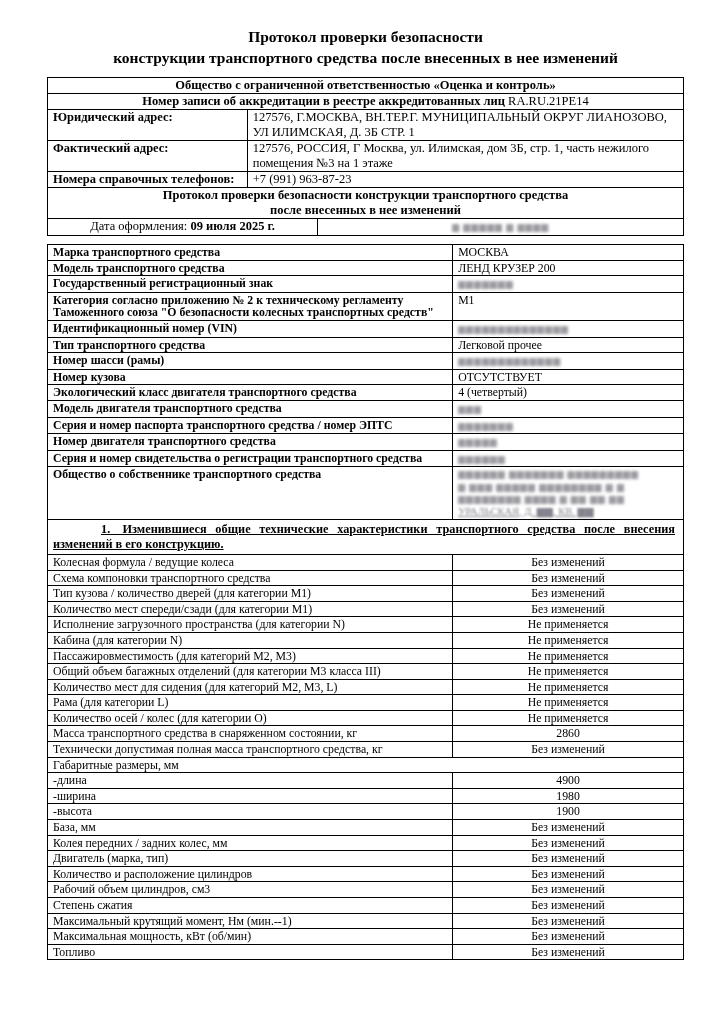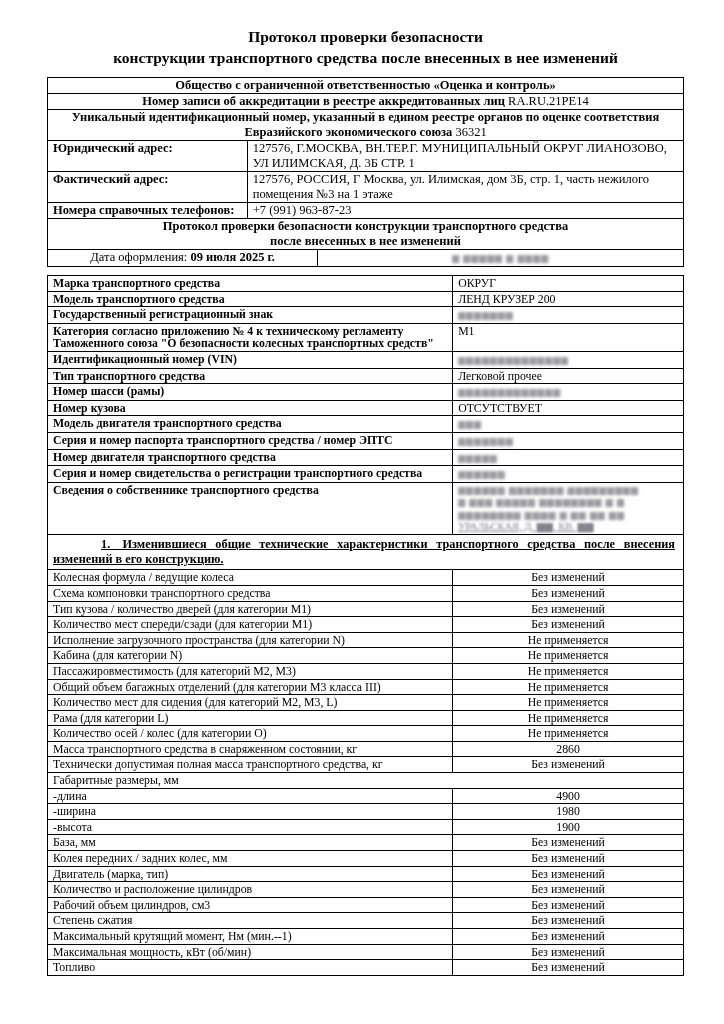--- a/index.html
+++ b/index.html
@@ -60,26 +60,20 @@
     <tbody>
       <tr class="span-row">
         <td colspan="2"><span class="b">Общество с ограниченной ответственностью «Оценка и контроль»</span></td>
       </tr>
       <tr class="span-row">
         <td colspan="2">
           <span class="b">Номер записи об аккредитации в реестре аккредитованных лиц</span>
           <span>RA.RU.21PE14</span>
         </td>
       </tr>
-      <tr class="span-row">
-        <td colspan="2">
-          <span class="b">Уникальный идентификационный номер, указанный в едином реестре органов по оценке соответствия Евразийского экономического союза</span>
-          <span>36321</span>
-        </td>
-      </tr>
       <tr>
         <td class="org-label">Юридический адрес:</td>
         <td>127576, Г.МОСКВА, ВН.ТЕР.Г. МУНИЦИПАЛЬНЫЙ ОКРУГ ЛИАНОЗОВО, УЛ ИЛИМСКАЯ, Д. 3Б СТР. 1</td>
       </tr>
       <tr>
         <td class="org-label">Фактический адрес:</td>
         <td>127576, РОССИЯ, Г Москва, ул. Илимская, дом 3Б, стр. 1, часть нежилого помещения №3 на 1 этаже</td>
       </tr>
       <tr>
         <td class="org-label">Номера справочных телефонов:</td>
@@ -111,68 +105,72 @@
   </table>
 
   <table class="main-tbl">
     <colgroup>
         <col style="width:63.7%">
         <col style="width:36.3%">
       </colgroup>
     <tbody id="vehicle-rows">
         <tr>
           <td class="vlabel">Марка транспортного средства</td>
-          <td class="vvalue"><span>ОКРУГ</span></td>
+          <td class="vvalue"><span>МОСКВА</span></td>
         </tr>
         <tr>
           <td class="vlabel">Модель транспортного средства</td>
           <td class="vvalue"><span>ЛЕНД КРУЗЕР 200</span></td>
         </tr>
         <tr>
           <td class="vlabel">Государственный регистрационный знак</td>
           <td class="vvalue"><span class="redact">▆▆▆▆▆▆▆</span></td>
         </tr>
         <tr>
-          <td class="vlabel">Категория согласно приложению № 4 к техническому регламенту Таможенного союза "О безопасности колесных транспортных средств"</td>
+          <td class="vlabel">Категория согласно приложению № 2 к техническому регламенту Таможенного союза "О безопасности колесных транспортных средств"</td>
           <td class="vvalue"><span>M1</span></td>
         </tr>
         <tr>
           <td class="vlabel">Идентификационный номер (VIN)</td>
           <td class="vvalue"><span class="redact">▆▆▆▆▆▆▆▆▆▆▆▆▆▆</span></td>
         </tr>
         <tr>
           <td class="vlabel">Тип транспортного средства</td>
           <td class="vvalue"><span>Легковой прочее</span></td>
         </tr>
         <tr>
           <td class="vlabel">Номер шасси (рамы)</td>
           <td class="vvalue"><span class="redact">▆▆▆▆▆▆▆▆▆▆▆▆▆</span></td>
         </tr>
         <tr>
           <td class="vlabel">Номер кузова</td>
           <td class="vvalue"><span>ОТСУТСТВУЕТ</span></td>
         </tr>
         <tr>
+          <td class="vlabel">Экологический класс двигателя транспортного средства</td>
+          <td class="vvalue"><span>4 (четвертый)</span></td>
+        </tr>
+        <tr>
           <td class="vlabel">Модель двигателя транспортного средства</td>
           <td class="vvalue"><span class="redact">▆▆▆</span></td>
         </tr>
         <tr>
           <td class="vlabel">Серия и номер паспорта транспортного средства / номер ЭПТС</td>
           <td class="vvalue"><span class="redact">▆▆▆▆▆▆▆</span></td>
         </tr>
         <tr>
           <td class="vlabel">Номер двигателя транспортного средства</td>
           <td class="vvalue"><span class="redact">▆▆▆▆▆</span></td>
         </tr>
         <tr>
           <td class="vlabel">Серия и номер свидетельства о регистрации транспортного средства</td>
           <td class="vvalue"><span class="redact">▆▆▆▆▆▆</span></td>
         </tr>
         <tr>
-          <td class="vlabel">Сведения о собственнике транспортного средства</td>
+          <td class="vlabel">Общество о собственнике транспортного средства</td>
           <td class="vvalue owner-lines">
             <div class="redact">▆▆▆▆▆▆ ▆▆▆▆▆▆▆ ▆▆▆▆▆▆▆▆▆</div>
             <div class="redact">▆ ▆▆▆ ▆▆▆▆▆ ▆▆▆▆▆▆▆▆ ▆ ▆</div>
             <div class="redact">▆▆▆▆▆▆▆▆ ▆▆▆▆ ▆ ▆▆ ▆▆ ▆▆</div>
             <div class="redact-light">УРАЛЬСКАЯ, Д. ▆▆, КВ. ▆▆</div>
           </td>
         </tr>
       </tbody>
     <tbody>
       <tr class="sec-head">

